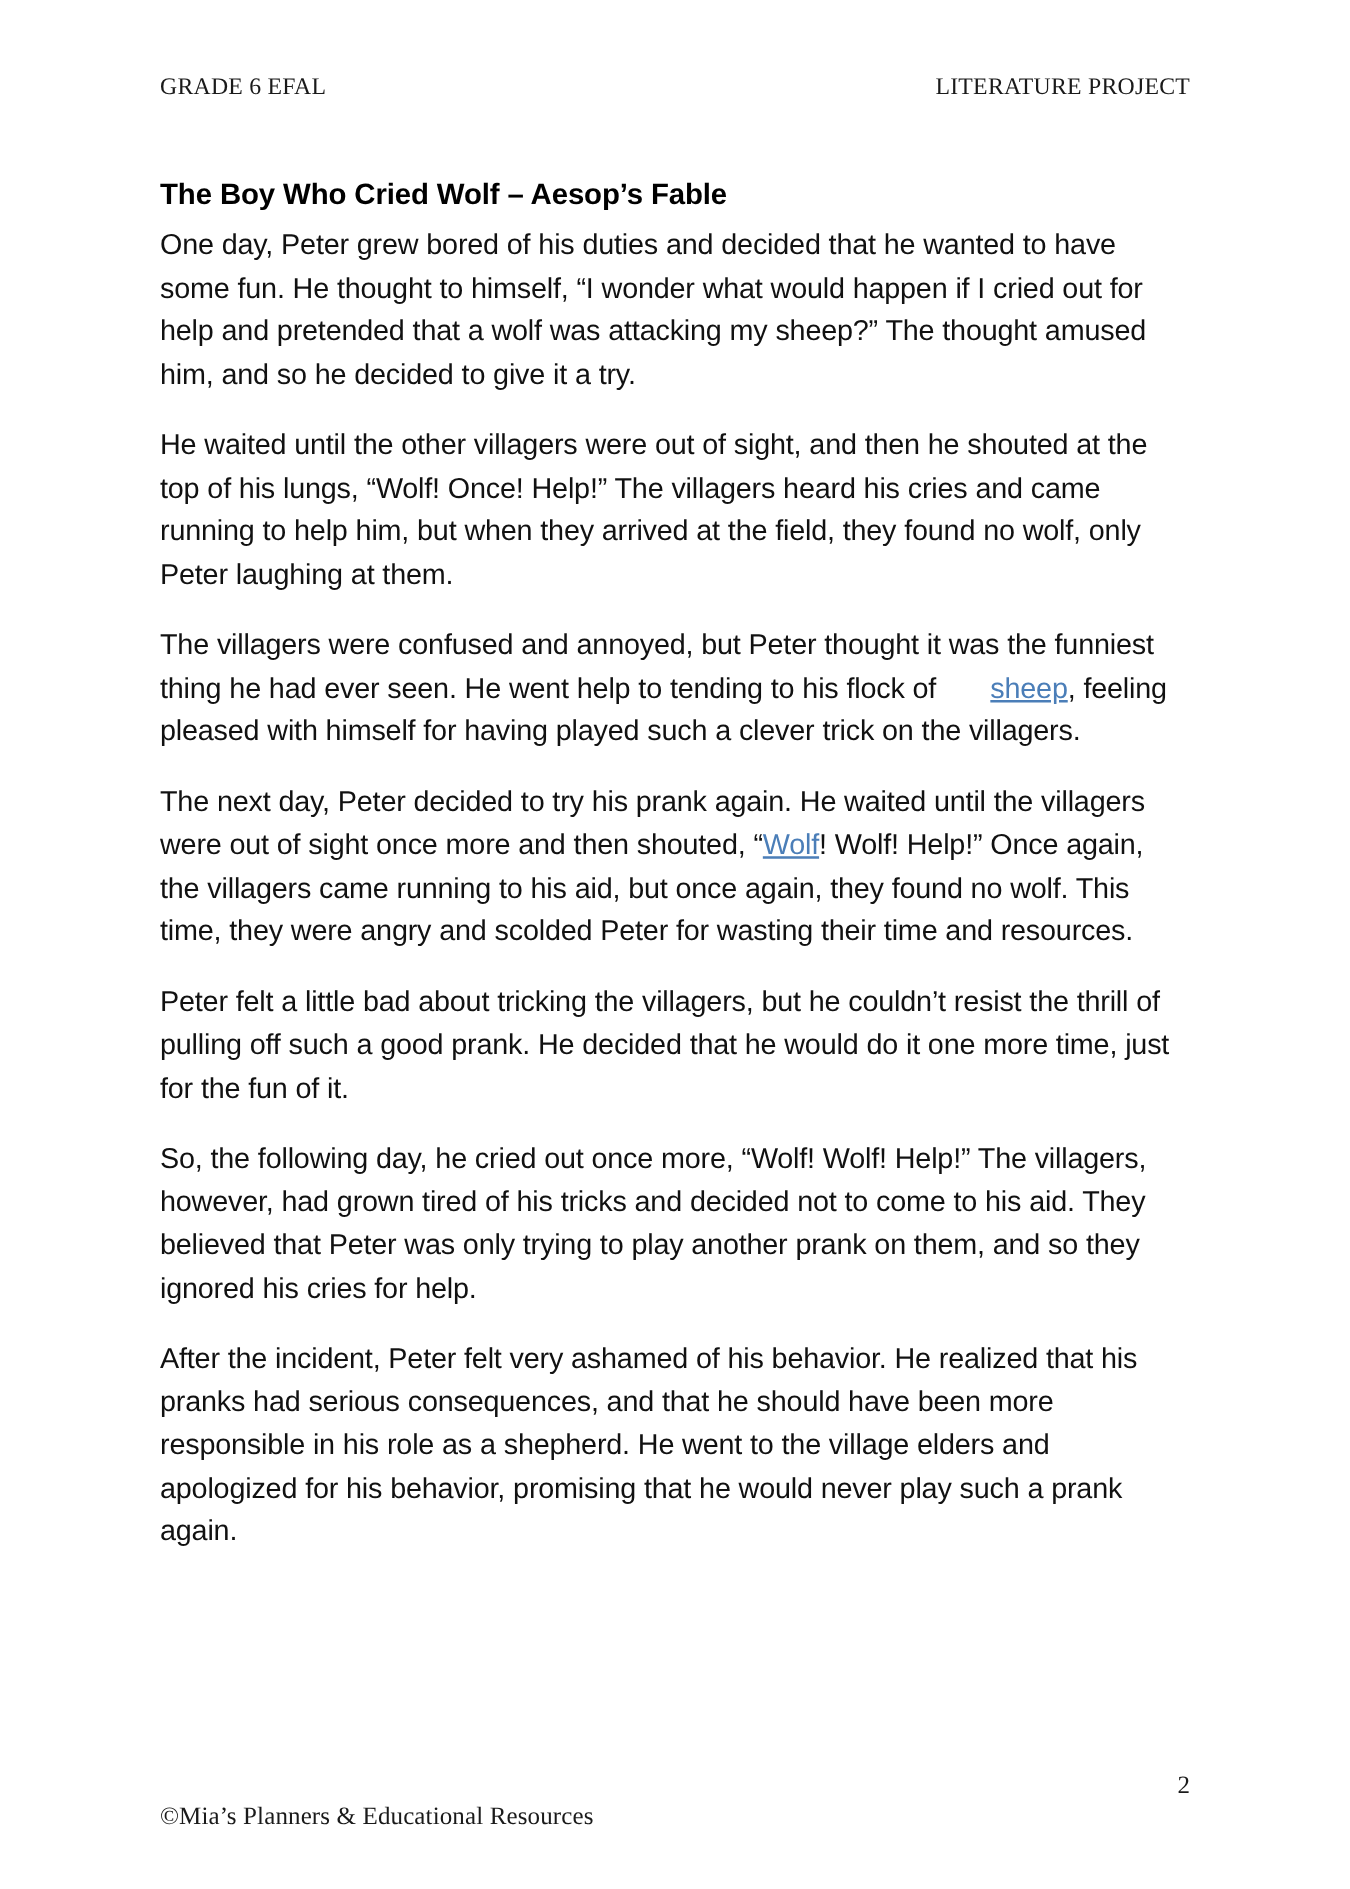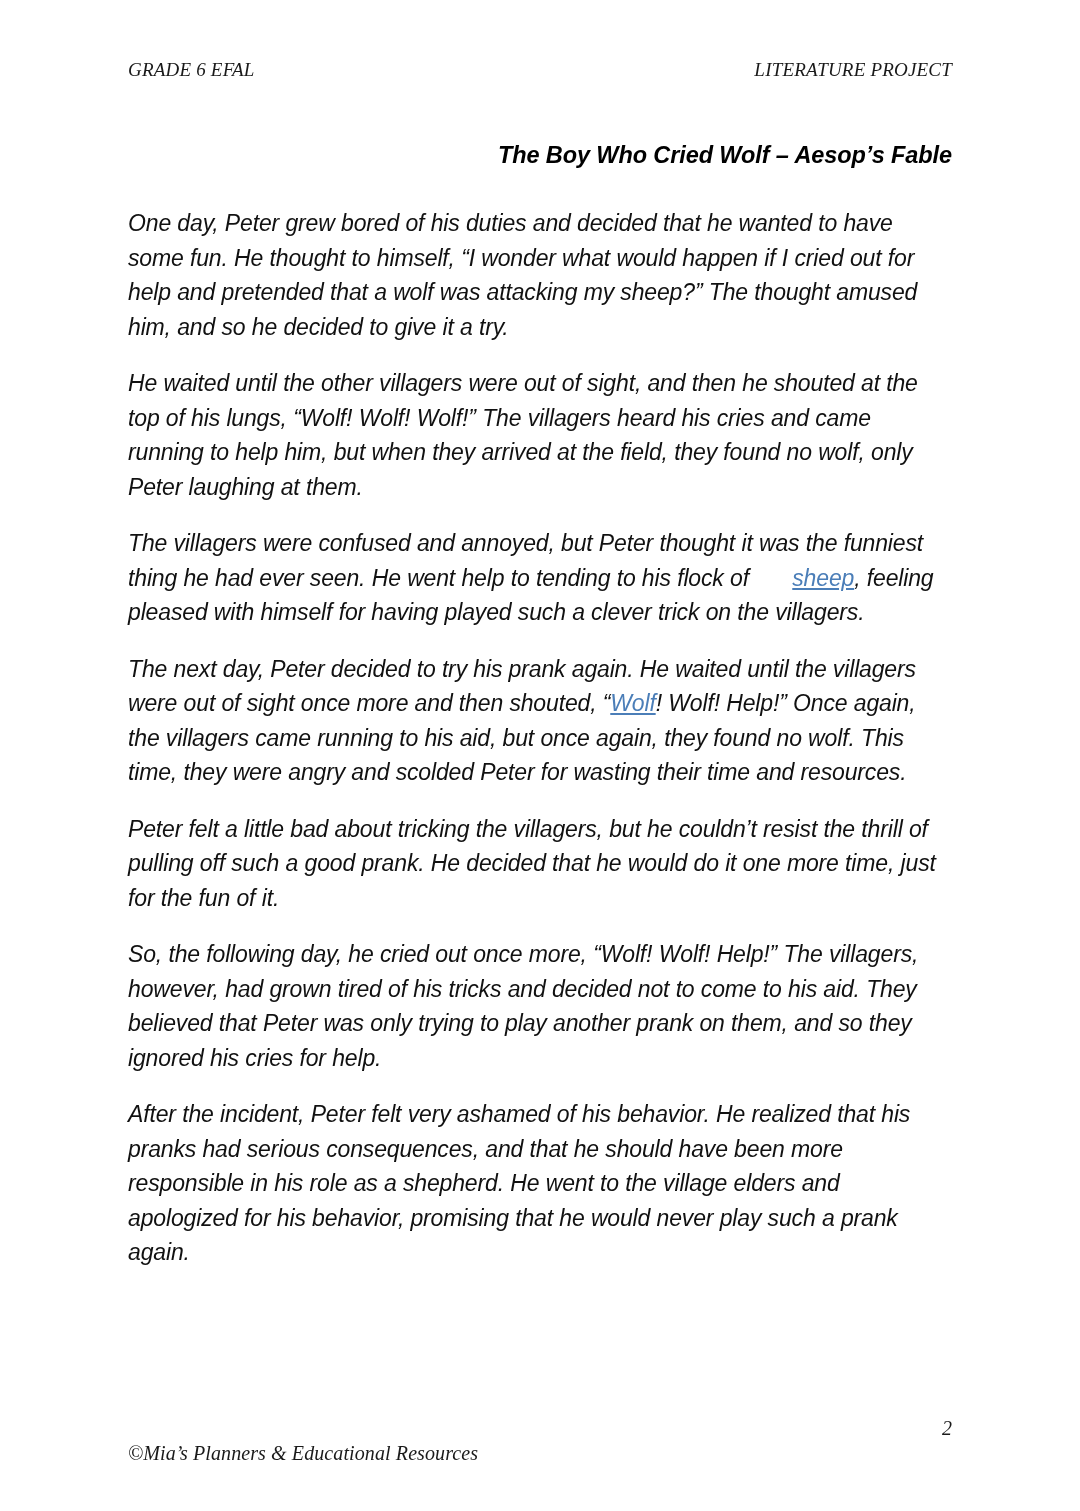--- a/index.html
+++ b/index.html
@@ -14,21 +14,20 @@
     position: relative;
     font-family: "Liberation Sans", sans-serif;
     color: #000000;
     overflow: hidden;
   }
 
   .page {
     position: absolute;
     inset: 0;
     background: #ffffff;
-    font-style: italic;
   }
 
   
   .doc-header {
     position: absolute;
     top: 58px;
     left: 128px;
     right: 128px;
     height: 26px;
     display: flex;
@@ -48,22 +47,22 @@
     top: 140px;
     left: 128px;
     width: 824px;
   }
 
   .doc-title {
     font-family: "Liberation Sans", sans-serif;
     font-weight: bold;
     font-size: 23.5px;
     line-height: 30px;
-    text-align: right;
-    margin: 0 0 36px 0;
+    text-align: left;
+    margin: 0 0 8px 0;
     letter-spacing: -0.1px;
     color: #000000;
   }
 
   p.para {
     font-family: "Liberation Sans", sans-serif;
     font-size: 23px;
     line-height: 34.5px;
     margin: 0 0 22px 0;
     color: #111111;
@@ -108,21 +107,21 @@
 
   <div class="doc-header">
     <span>GRADE 6 EFAL</span>
     <span>LITERATURE PROJECT</span>
   </div>
 
   <div class="content">
     <h1 class="doc-title">The Boy Who Cried Wolf – Aesop’s Fable</h1>
     <div id="paragraph-container">
         <p class="para"><span>One day, Peter grew bored of his duties and decided that he wanted to have some fun. He thought to himself, “I wonder what would happen if I cried out for help and pretended that a wolf was attacking my sheep?” The thought amused him, and so he decided to give it a try.</span></p>
-        <p class="para"><span>He waited until the other villagers were out of sight, and then he shouted at the top of his lungs, “Wolf! Wolf! Wolf!” The villagers heard his cries and came running to help him, but when they arrived at the field, they found no wolf, only Peter laughing at them.</span></p>
+        <p class="para"><span>He waited until the other villagers were out of sight, and then he shouted at the top of his lungs, “Wolf! Once! Help!” The villagers heard his cries and came running to help him, but when they arrived at the field, they found no wolf, only Peter laughing at them.</span></p>
         <p class="para"><span>The villagers were confused and annoyed, but Peter thought it was the funniest thing he had ever seen. He went help to tending to his flock of </span><a class="doclink" href="#" style="color: rgb(75, 126, 184); margin-left: 37px;">sheep</a><span>, feeling pleased with himself for having played such a clever trick on the villagers.</span></p>
         <p class="para"><span>The next day, Peter decided to try his prank again. He waited until the villagers were out of sight once more and then shouted, “</span><a class="doclink" href="#" style="color: rgb(75, 126, 184);">Wolf</a><span>! Wolf! Help!” Once again, the villagers came running to his aid, but once again, they found no wolf. This time, they were angry and scolded Peter for wasting their time and resources.</span></p>
         <p class="para"><span>Peter felt a little bad about tricking the villagers, but he couldn’t resist the thrill of pulling off such a good prank. He decided that he would do it one more time, just for the fun of it.</span></p>
         <p class="para"><span>So, the following day, he cried out once more, “Wolf! Wolf! Help!” The villagers, however, had grown tired of his tricks and decided not to come to his aid. They believed that Peter was only trying to play another prank on them, and so they ignored his cries for help.</span></p>
         <p class="para"><span>After the incident, Peter felt very ashamed of his behavior. He realized that his pranks had serious consequences, and that he should have been more responsible in his role as a shepherd. He went to the village elders and apologized for his behavior, promising that he would never play such a prank again.</span></p>
       </div>
   </div>
 
   <div class="page-number">2</div>
   <div class="doc-footer">©Mia’s Planners &amp; Educational Resources</div>

